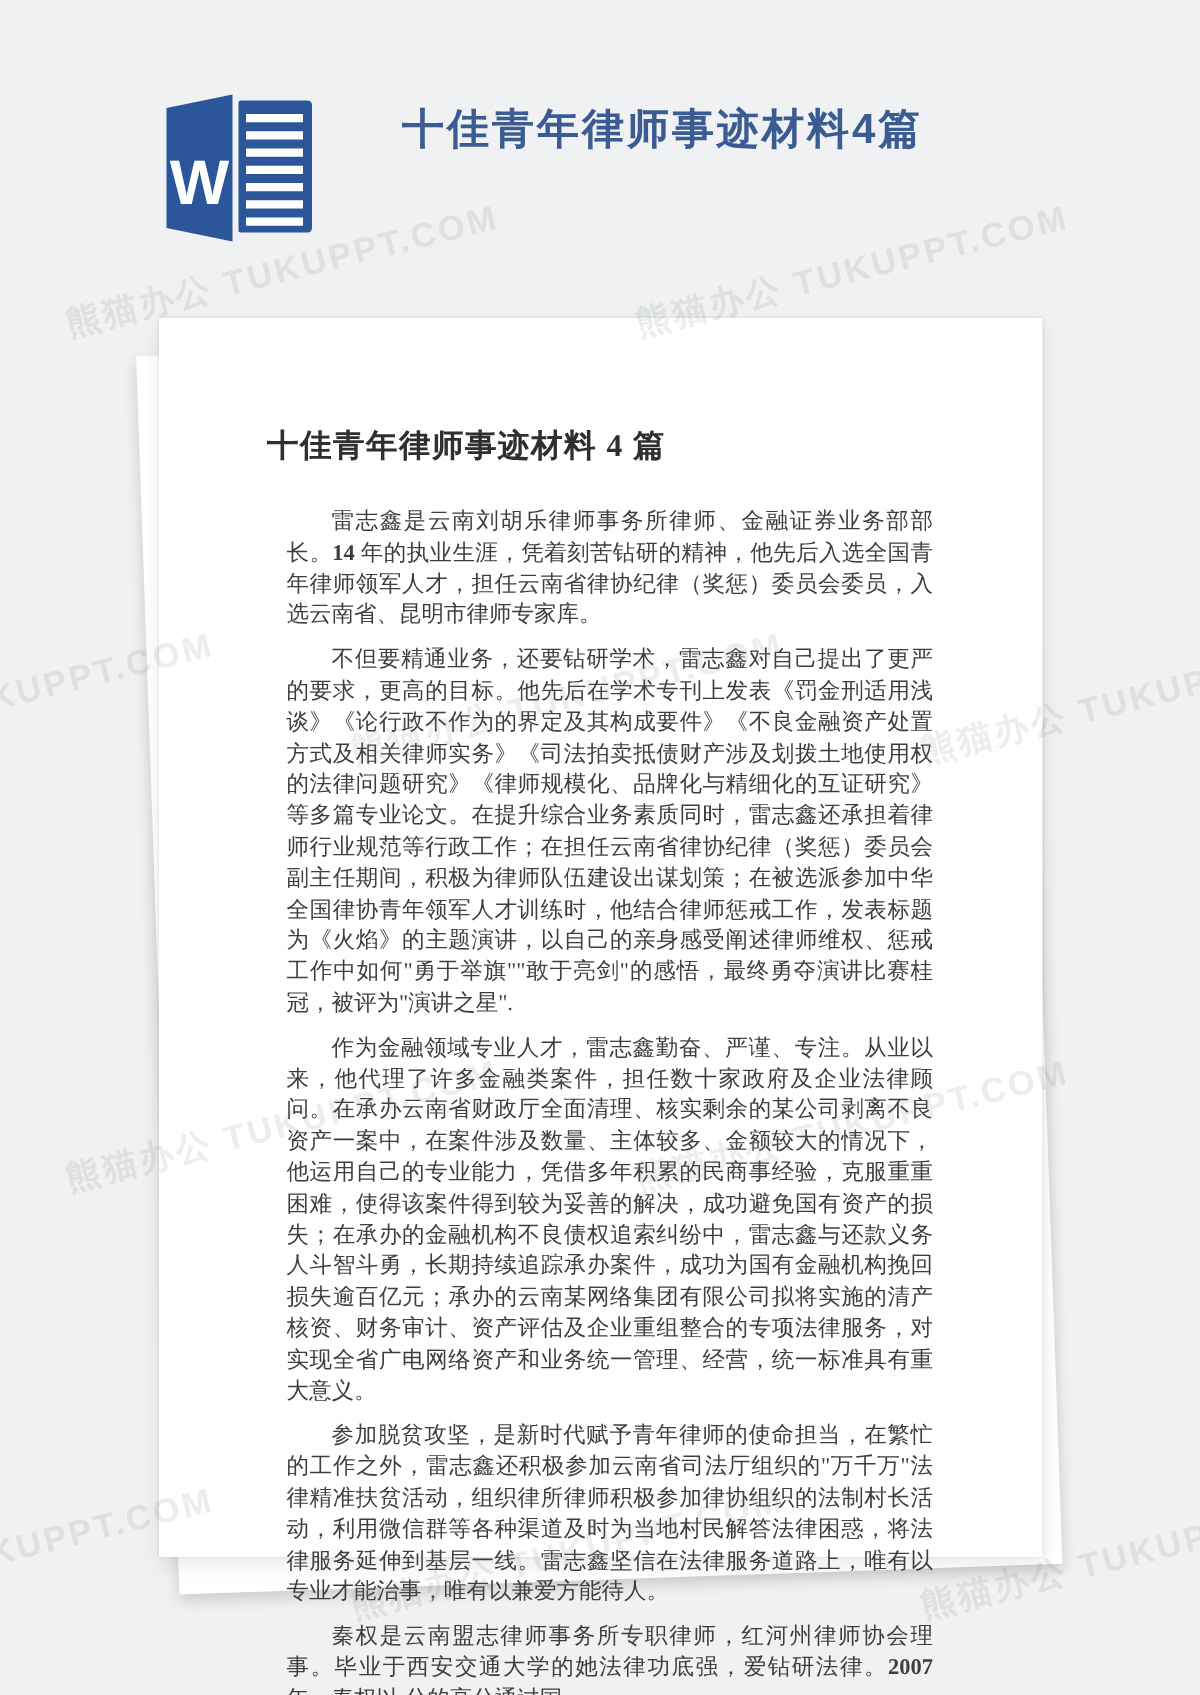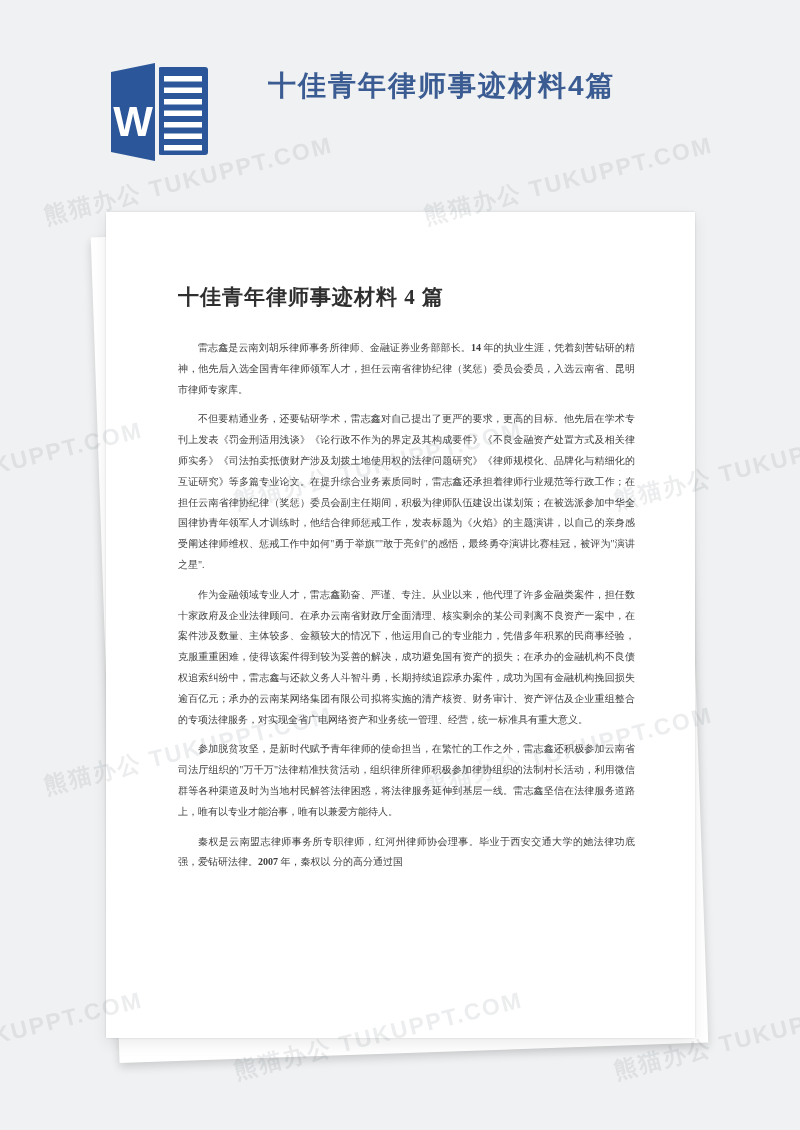--- a/index.html
+++ b/index.html
@@ -43,21 +43,21 @@
   }
   .doc-heading{
     margin:0 0 27px;font-size:21px;font-weight:bold;letter-spacing:1px;
     color:#2f2f2f;
   }
   .sub{
     margin:0 0 10px;font-size:15px;font-weight:normal;text-indent:2em;
     color:var(--body-text);line-height:20.8px;
   }
   .para{
-    margin:0 0 9px;font-size:10px;line-height:20.8px;text-indent:2em;
+    margin:0 13px 9px;font-size:15px;line-height:20.8px;text-indent:2em;
     text-align:justify;color:var(--body-text);
   }
   .para b{font-weight:bold;}
 
   
   .wm-layer{position:absolute;inset:0;z-index:30;pointer-events:none;overflow:hidden;}
   .wm-layer span{
     position:absolute;transform:rotate(-14deg);white-space:nowrap;
     font-family:"Liberation Sans","DejaVu Sans",sans-serif;
     font-weight:bold;font-size:23px;letter-spacing:2px;

